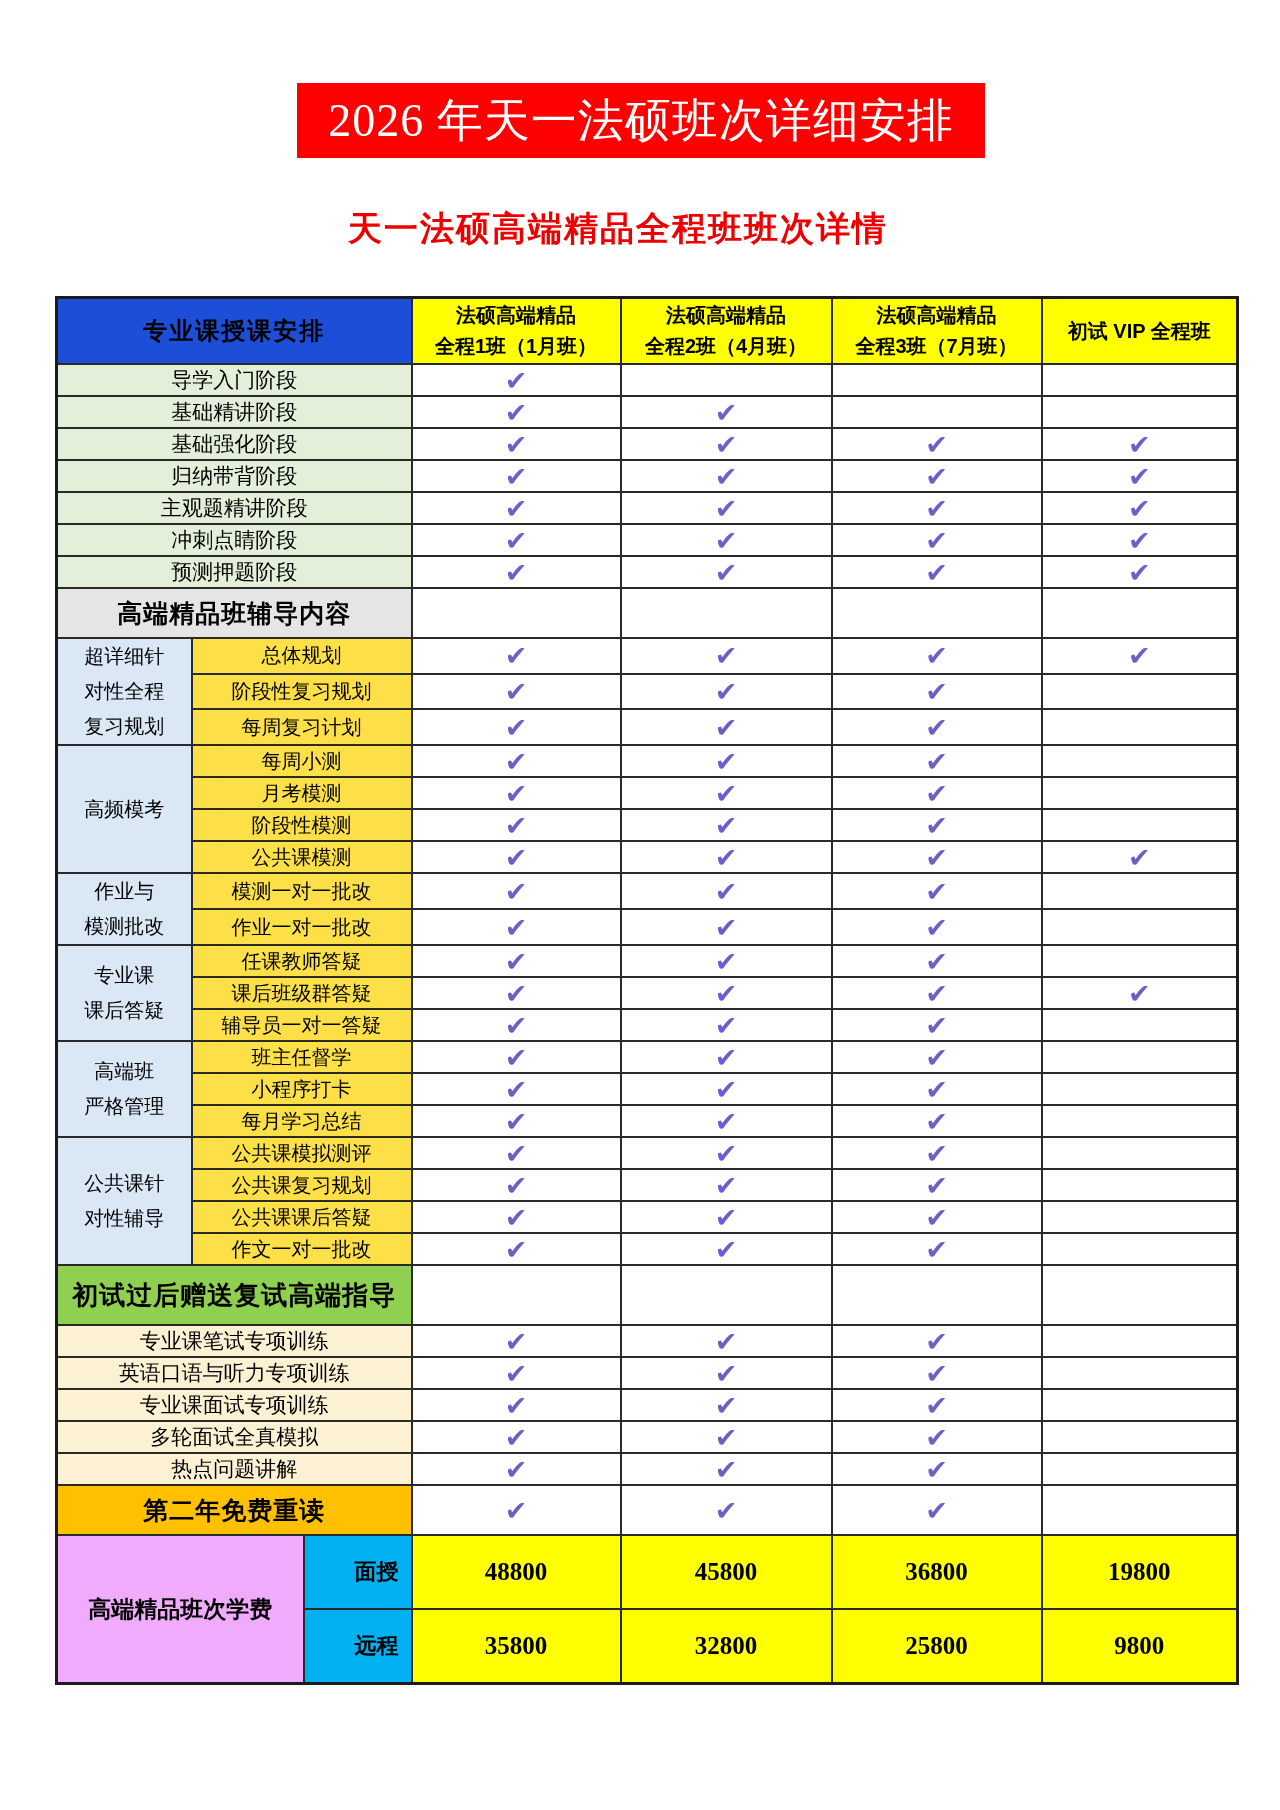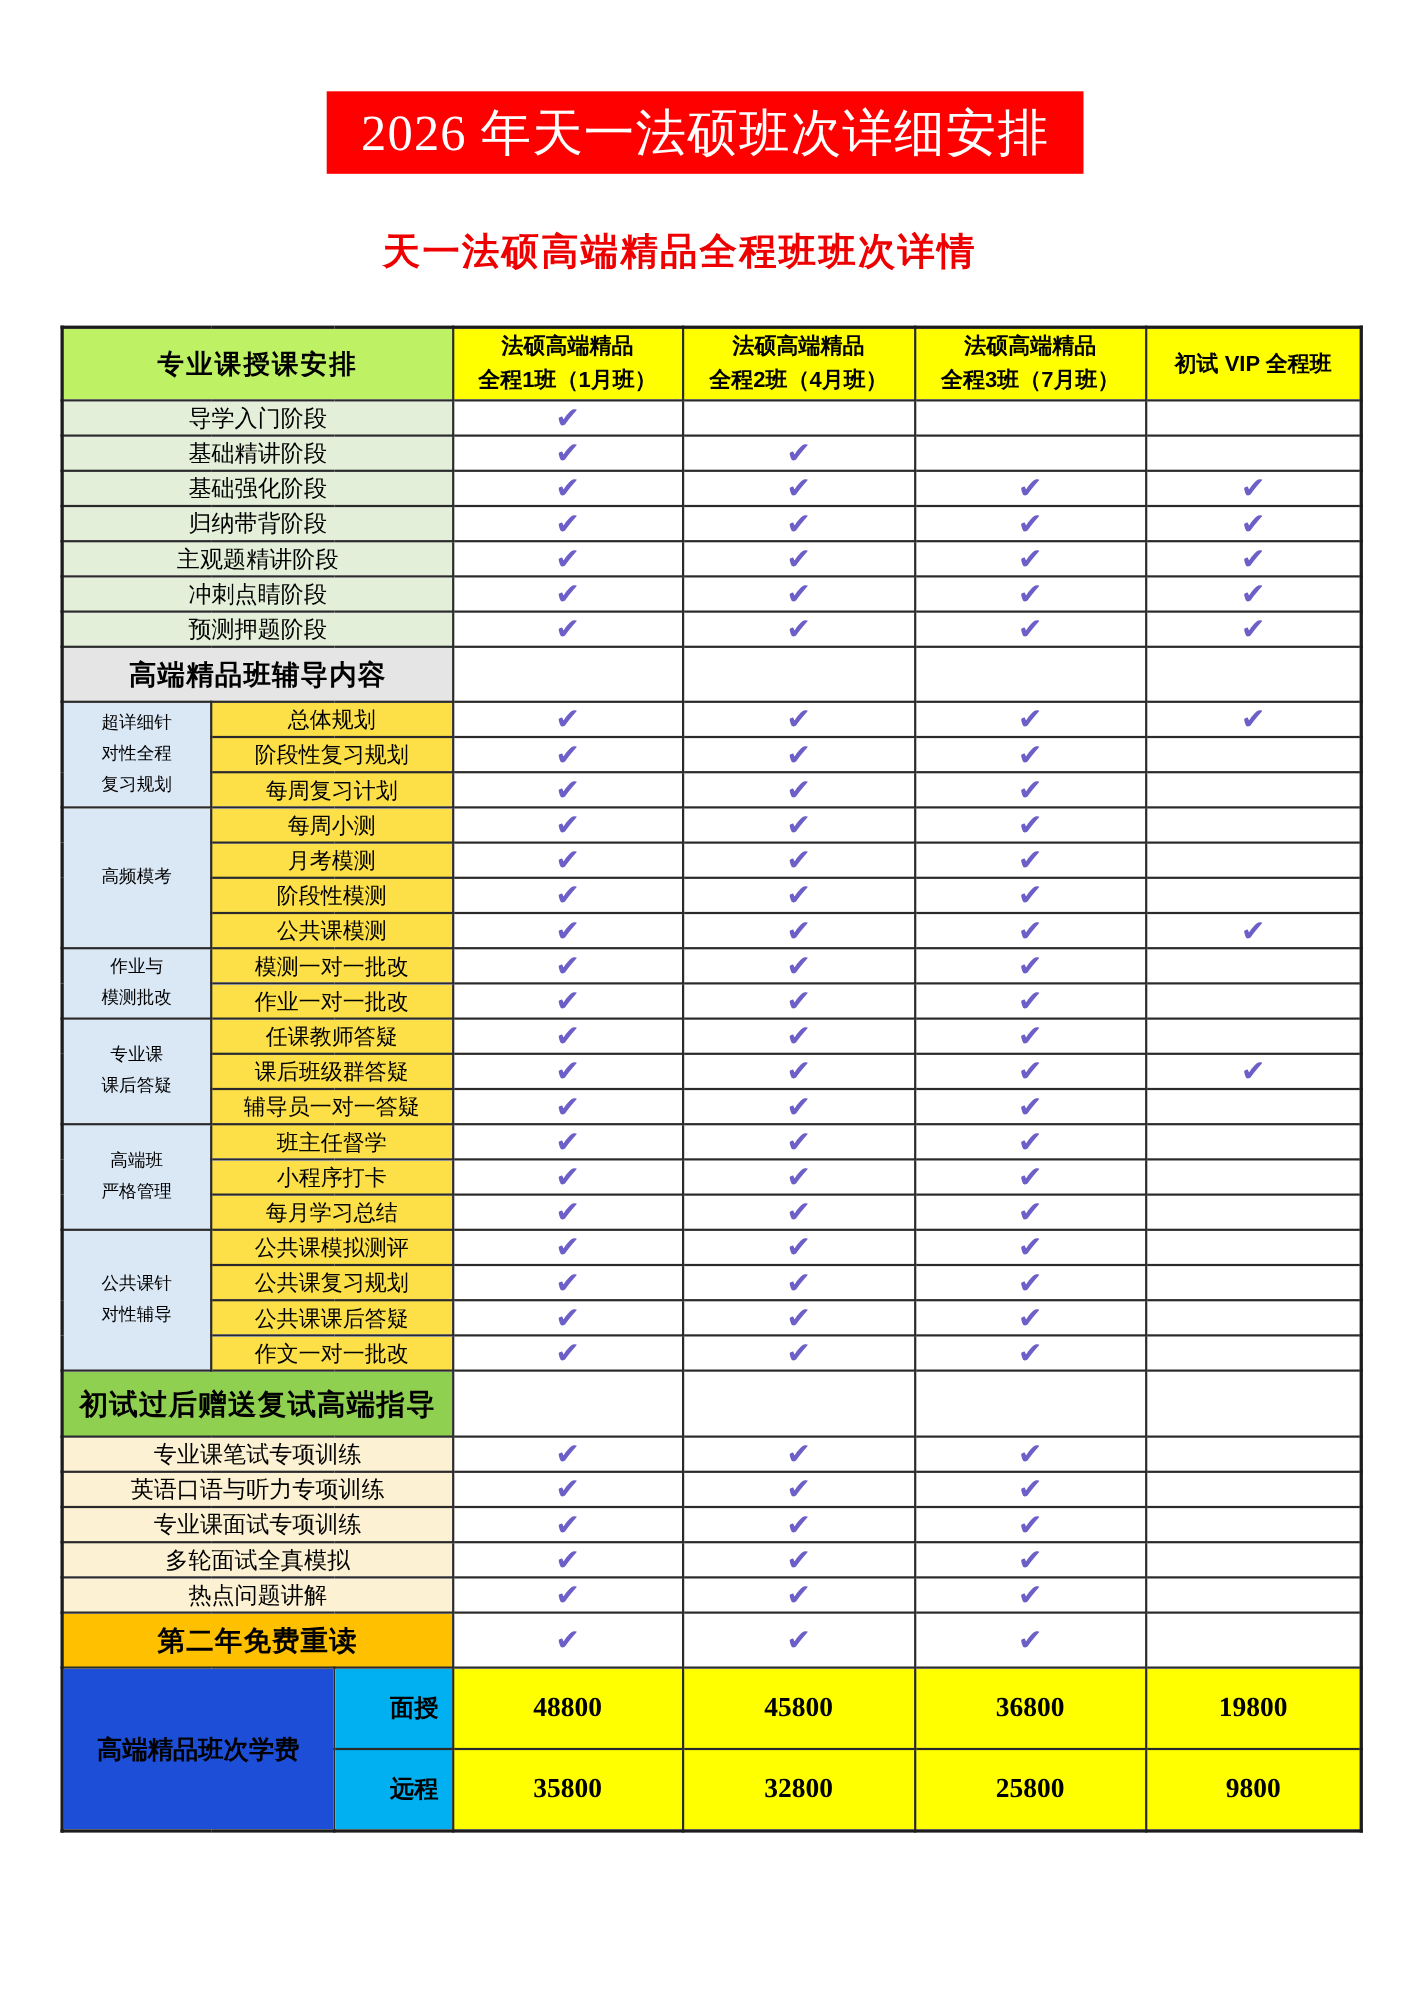--- a/index.html
+++ b/index.html
@@ -22,41 +22,41 @@
     border-collapse:collapse; table-layout:fixed;
     border:3px solid #1c1c1c;
   }
   td {
     border:2px solid #2a2a2a; text-align:center; vertical-align:middle;
     padding:0; overflow:hidden;
   }
   
   tr.h-head td { height:64px; }
   td.corner {
-    background:#bef264; font-family:"Liberation Sans","DejaVu Sans",sans-serif;
+    background:#1d4ed8; font-family:"Liberation Sans","DejaVu Sans",sans-serif;
     font-weight:bold; font-size:24px; letter-spacing:2px;
   }
   td.colhead {
     background:#FFFF00; font-family:"Liberation Sans","DejaVu Sans",sans-serif;
     font-weight:bold; font-size:20px; line-height:1.55;
   }
   td.colhead div:empty { display:none; }
   
   tr.r-std td { height:30px; }
   tr.r-sec td { height:48px; }
   tr.r-lime td { height:58px; }
   tr.r-fee td { height:72px; }
   td.lbl-green { background:#E3EFD9; font-size:21px; }
   td.lbl-cream { background:#FCF2D3; font-size:21px; }
-  td.grp { background:#DAE7F5; font-size:16px; white-space:pre-line; line-height:1.75; }
+  td.grp { background:#DAE7F5; font-size:20px; white-space:pre-line; line-height:1.75; }
   td.sub { background:#fde047; font-size:20px; }
   td.sec-gold { background:#e5e5e5; font-weight:bold; font-size:25px; letter-spacing:1px;text-align:center; }
   td.sec-lime { background:#90D050; font-weight:bold; font-size:26px; letter-spacing:1px; }
   td.sec-orange { background:#FFC000; font-weight:bold; font-size:25px; letter-spacing:1px; }
-  td.fee-main { background:#1d4ed8; font-weight:bold; font-size:23px;text-align:center; }
+  td.fee-main { background:#f0abfc; font-weight:bold; font-size:23px;text-align:center; }
   td.fee-sub { background:#00B0F0; font-weight:bold; font-size:22px;padding-left:38px; }
   td.fee-val { background:#FFFF00; font-weight:bold; font-size:25px; }
   span.check {
     color:#6C5FC7; font-size:27px; font-weight:bold; line-height:1;
     font-family:"DejaVu Sans","Liberation Sans",sans-serif;
   }
 </style>
 </head>
 <body>
 

